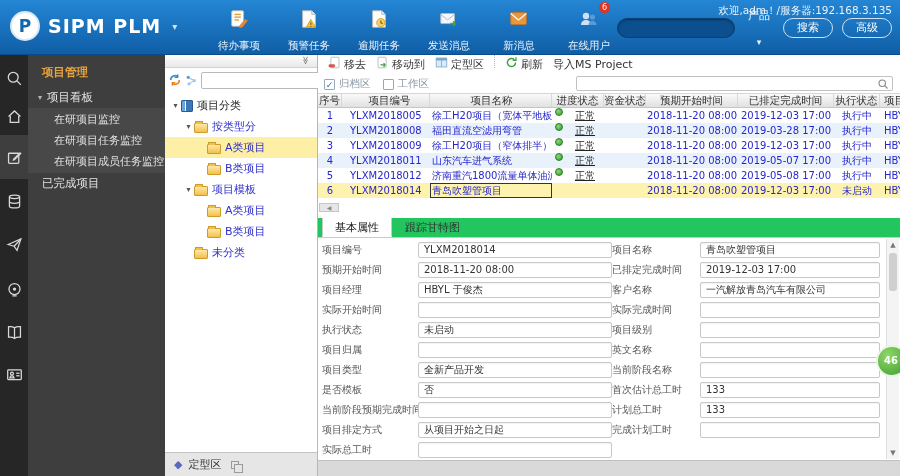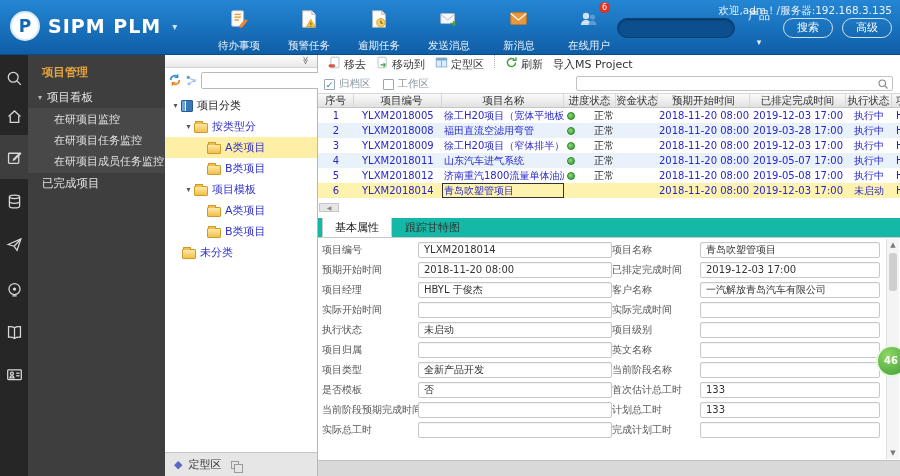--- a/index.html
+++ b/index.html
@@ -91,39 +91,39 @@
 
   .thead { height:15px; display:flex; background:linear-gradient(#fafafa,#e1e1e1); border-top:1px solid #d6d6d6;
     border-bottom:1px solid #c6c6c6; font-size:10.5px; color:#333; }
   .hc { line-height:13px; text-align:center; overflow:hidden; white-space:nowrap; border-right:1px solid #d8d8d8; cursor:pointer; }
   .hc:last-child { border-right:none; }
   .tbody { }
   .trow { height:15px; display:flex; font-size:10px; line-height:15px; color:#2626cc; cursor:pointer; }
   .trow.alt { background:#e9f2fb; }
   .trow.sel { background:#fdf3ae; }
   .tc { overflow:hidden; white-space:nowrap; }
-  .c0 { width:36px; text-align:center; }
+  .c0 { width:24px; text-align:center; }
   .c1 { width:88px; padding-left:8px; }
   .c2 { width:122px; padding-left:2px; }
   .c3 { width:52px; }
   .c4 { width:42px; }
   .c5 { width:92px; text-align:center; }
   .c6 { width:96px; text-align:center; }
   .c7 { width:46px; text-align:center; }
   .c8 { flex:1; padding-left:4px; }
-  .tc.prog { color:#222; display:flex; align-items:center; gap:19px; padding-left:3px; }
+  .tc.prog { color:#222; display:flex; align-items:flex-start; gap:12px; padding-left:3px;text-decoration:underline; }
   .dot { width:8px; height:8px; border-radius:50%; flex:none;
     background:radial-gradient(circle at 35% 35%, #8ed878, #2f9c2f); border:1px solid #267f26; }
   .focusbox { box-shadow:inset 0 0 0 1px #333; }
 
   .gapzone { height:20px; position:relative; background:#fff; }
   .split-handle { position:absolute; left:1px; top:5px; width:20px; height:9px; background:#e6e6e6;
     border:1px solid #c6c6c6; font-size:6px; line-height:7px; color:#888; text-align:center; cursor:pointer; }
 
-  .tabs { height:20px; background:#14b8a6; border-bottom:1px solid #c9c9c9; display:flex; align-items:flex-end; padding-left:4px; }
+  .tabs { height:20px; background:#22c55e; border-bottom:1px solid #c9c9c9; display:flex; align-items:flex-end; padding-left:4px; }
   .tab { height:20px; line-height:19px; padding:0 12px; font-size:11px; color:#333; cursor:pointer; border:1px solid transparent; }
   .tab.active { background:#fff; border:1px solid #c9c9c9; border-bottom:1px solid #fff; color:#111; }
 
   .formarea { position:relative; height:222px; background:#fff; font-size:10px; }
   .f-col { position:absolute; top:2px; }
   .f-col.left { left:4px; width:290px; }
   .f-col.right { left:294px; width:268px; }
   .f-row { height:20px; display:flex; align-items:center; }
   .f-label { color:#555; white-space:nowrap; overflow:hidden; flex:none; }
   .f-col.left .f-label { width:96px; }
@@ -361,21 +361,21 @@
         <div class="tnode" style="padding-left:31px">
           <span class="arrow"></span>
           <span class="folder-ic"></span>
           <span class="lbl blue">A类项目</span>
         </div>
         <div class="tnode" style="padding-left:31px">
           <span class="arrow"></span>
           <span class="folder-ic"></span>
           <span class="lbl blue">B类项目</span>
         </div>
-        <div class="tnode" style="padding-left:6px">
+        <div class="tnode" style="padding-left:18px">
           <span class="arrow"></span>
           <span class="folder-ic"></span>
           <span class="lbl blue">未分类</span>
         </div>
       </div>
     <div class="tp-bottom">
       <span class="diamond">◆</span>
       <span>定型区</span>
       <span class="win-ic"></span>
     </div>
@@ -569,20 +569,24 @@
           </div>
           <div class="f-row">
             <div class="f-label">是否模板</div>
             <div class="f-input">否</div>
           </div>
           <div class="f-row">
             <div class="f-label">当前阶段预期完成时间</div>
             <div class="f-input"></div>
           </div>
           <div class="f-row">
+            <div class="f-label">项目排定方式</div>
+            <div class="f-input">从项目开始之日起</div>
+          </div>
+          <div class="f-row">
             <div class="f-label">实际总工时</div>
             <div class="f-input"></div>
           </div>
         </div>
       <div class="f-col right" id="form-right">
           <div class="f-row">
             <div class="f-label">项目名称</div>
             <div class="f-input">青岛吹塑管项目</div>
           </div>
           <div class="f-row">

